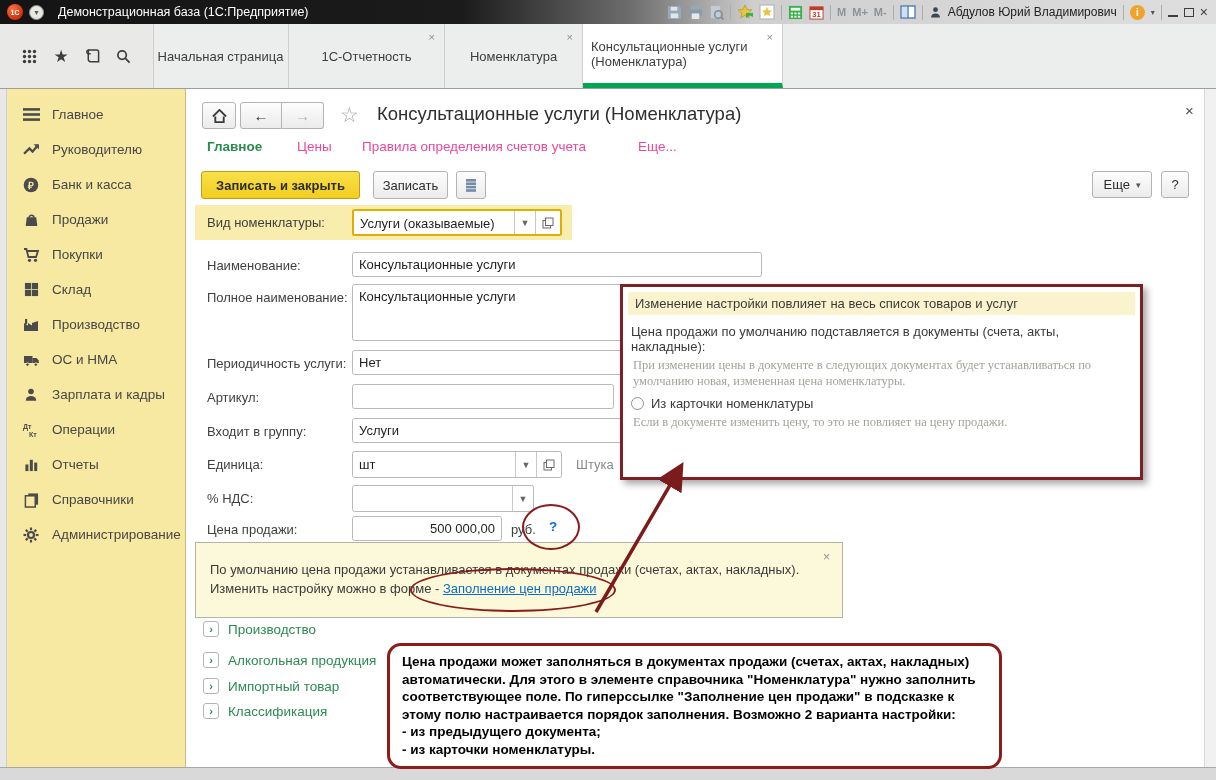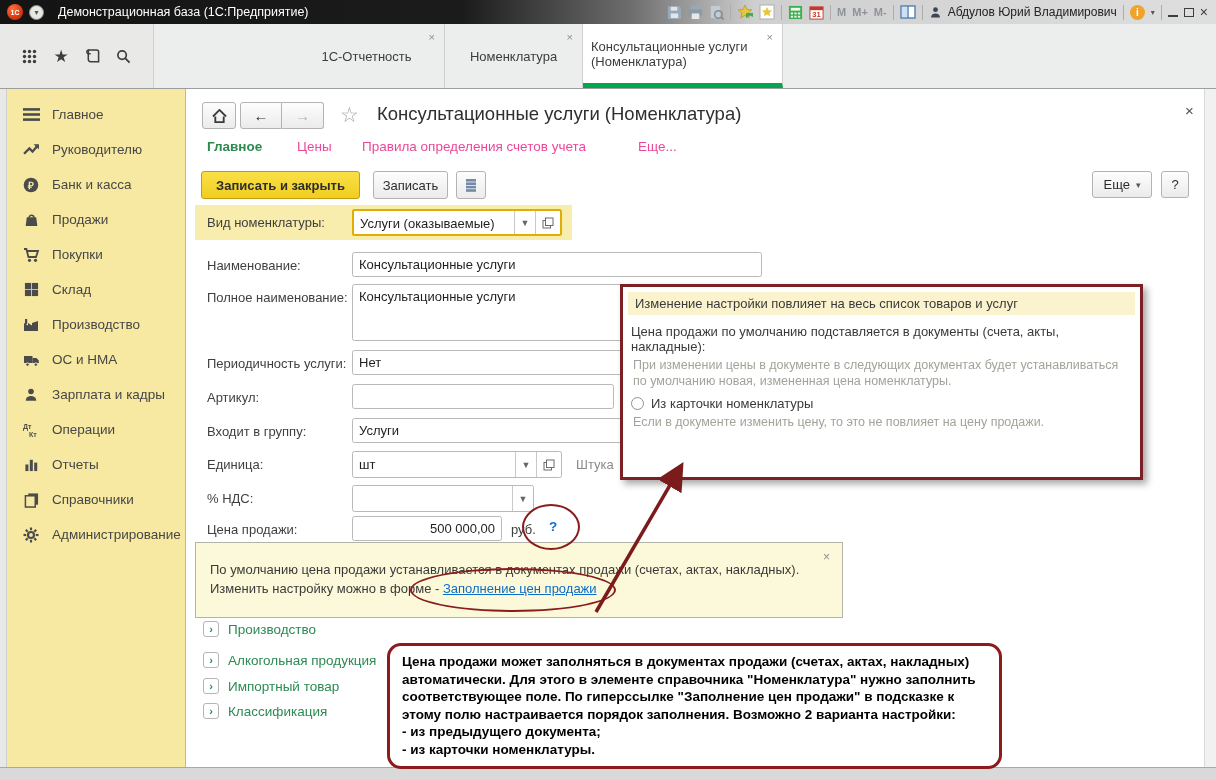--- a/index.html
+++ b/index.html
@@ -59,21 +59,21 @@
   .tooltip .x{position:absolute;top:7px;right:12px;color:#8f8f8f;font-size:12px;}
   .link{color:#0b6cc8;text-decoration:underline;}
   
   .popup{left:620px;top:284px;width:523px;height:196px;background:#fff;border:3px solid #7b2125;box-sizing:border-box;box-shadow:4px 4px 7px rgba(0,0,0,.35);z-index:5;overflow:hidden;}
   .popup .hdr{margin:5px 5px 0 5px;background:#fbf3cd;padding:4px 7px;font-size:13px;color:#3a3a3a;}
   .popup .q{margin:9px 7px 0 8px;font-size:13px;color:#3a3a3a;}
   .radio-row{margin:8px 7px 0 6px;display:flex;align-items:center;gap:7px;font-size:13px;color:#3a3a3a;}
   .radio{width:13px;height:13px;border:1px solid #8f8f8f;border-radius:50%;background:#fff;position:relative;box-sizing:border-box;}
   .radio.sel::after{content:"";position:absolute;inset:2px;background:#3d3d3d;border-radius:50%;}
   .focus-yellow{display:inline-flex;border:1px solid #d9b63a;padding:1px;}
-  .hint{margin:3px 10px 0 10px;font-size:12.5px;color:#a3a39b;line-height:16px;}
+  .hint{margin:3px 10px 0 10px;font-size:12.5px;color:#a3a39b;line-height:16px;font-family:Liberation Serif, serif;}
   
   .section-row{display:flex;align-items:center;gap:9px;}
   .section-btn{width:16px;height:16px;border:1px solid #b5b5b5;border-radius:3px;background:#fff;color:#2c8a52;font-size:11px;font-weight:bold;display:flex;align-items:center;justify-content:center;box-sizing:border-box;}
   .section-lbl{color:#2c8a52;font-size:13.5px;}
   
   .annotation{left:387px;top:643px;width:615px;height:126px;background:#fff;border:3px solid #8c1b1b;border-radius:14px;box-sizing:border-box;padding:7px 12px;z-index:4;}
   .annotation div{font-size:13.5px;font-weight:bold;color:#000;line-height:17.5px;}
   
   .ellipse{border:2.5px solid #8b1c1c;border-radius:50%;background:transparent;z-index:8;}
   .win-x{color:#4f4f4f;font-size:15px;}
@@ -172,20 +172,23 @@
     <span class="tool-star">★</span>
     <svg width="15" height="16" viewBox="0 0 16 16">
         <path d="M4 1.5h8.5a2 2 0 0 1 2 2V14H6a2.5 2.5 0 0 1-2.5-2.5V3.5z" fill="none" stroke="#3e3e3e" stroke-width="1.6"></path>
         <path d="M4 1.5a2 2 0 0 0 0 4h2" fill="none" stroke="#3e3e3e" stroke-width="1.6"></path>
       </svg>
     <svg width="15" height="15" viewBox="0 0 16 16">
         <circle cx="6.5" cy="6.5" r="4.5" fill="none" stroke="#3e3e3e" stroke-width="1.8"></circle>
         <line x1="10" y1="10" x2="14.5" y2="14.5" stroke="#3e3e3e" stroke-width="2"></line>
       </svg>
   </div>
+  <div class="tab" style="left:153px;width:136px;">
+      <span>Начальная страница</span>
+    </div>
   <div class="tab" style="left:289px;width:156px;">
       <span>1С-Отчетность</span>
       <span class="x">×</span>
     </div>
   <div class="tab" style="left:445px;width:138px;">
       <span>Номенклатура</span>
       <span class="x">×</span>
     </div>
   <div class="tab active" style="left:583px;width:200px;">
       <span style="width:170px;">Консультационные услуги (Номенклатура)</span>

